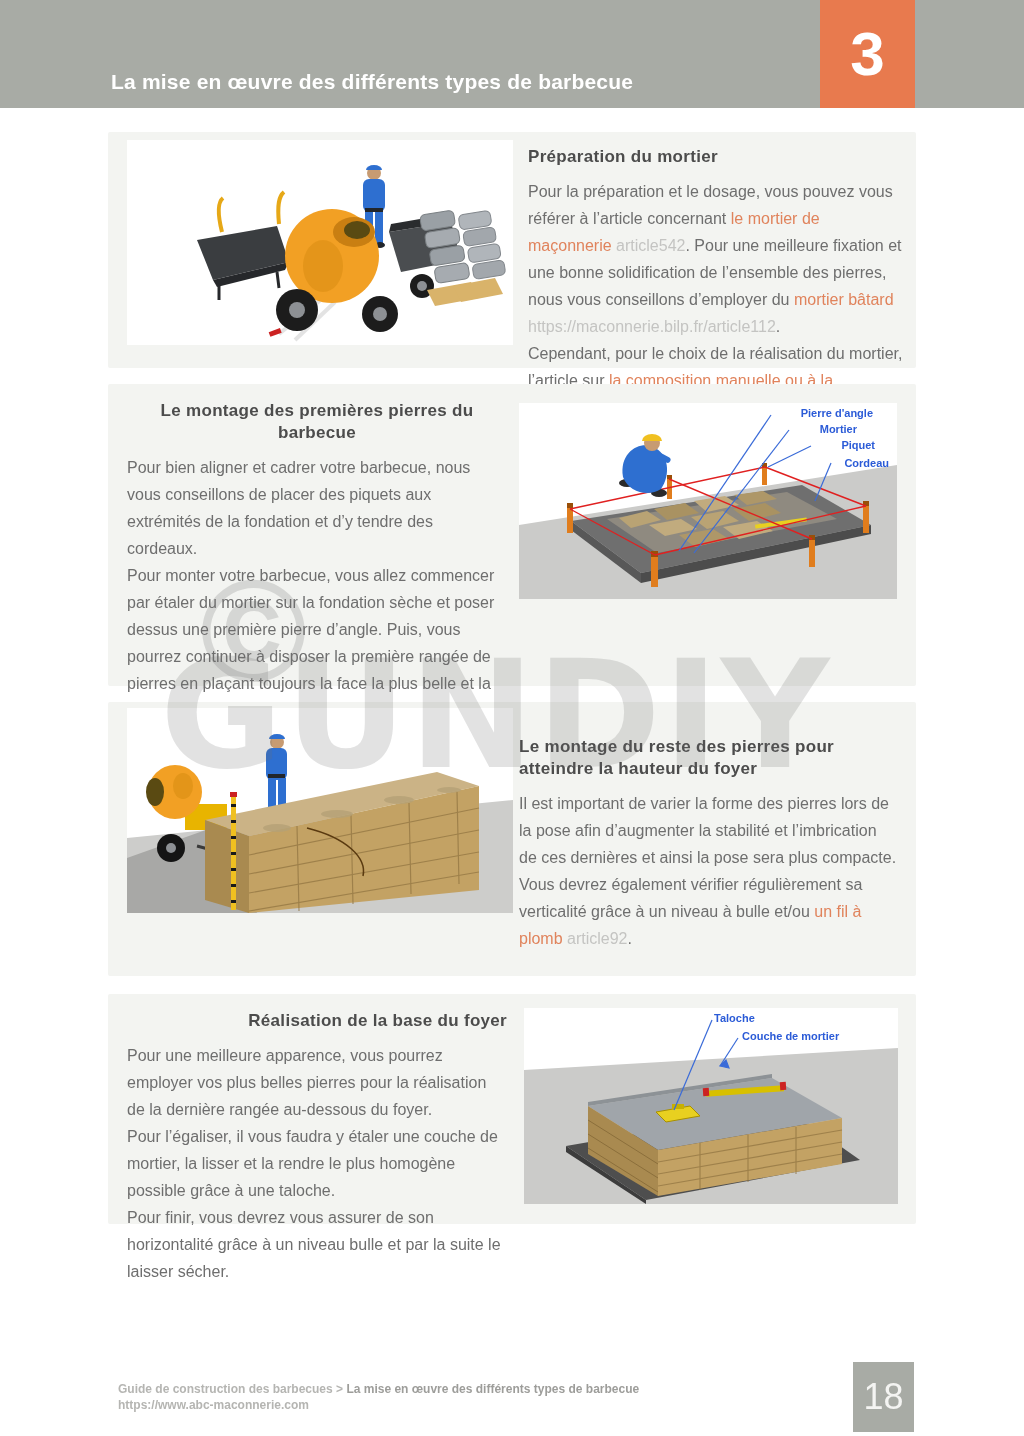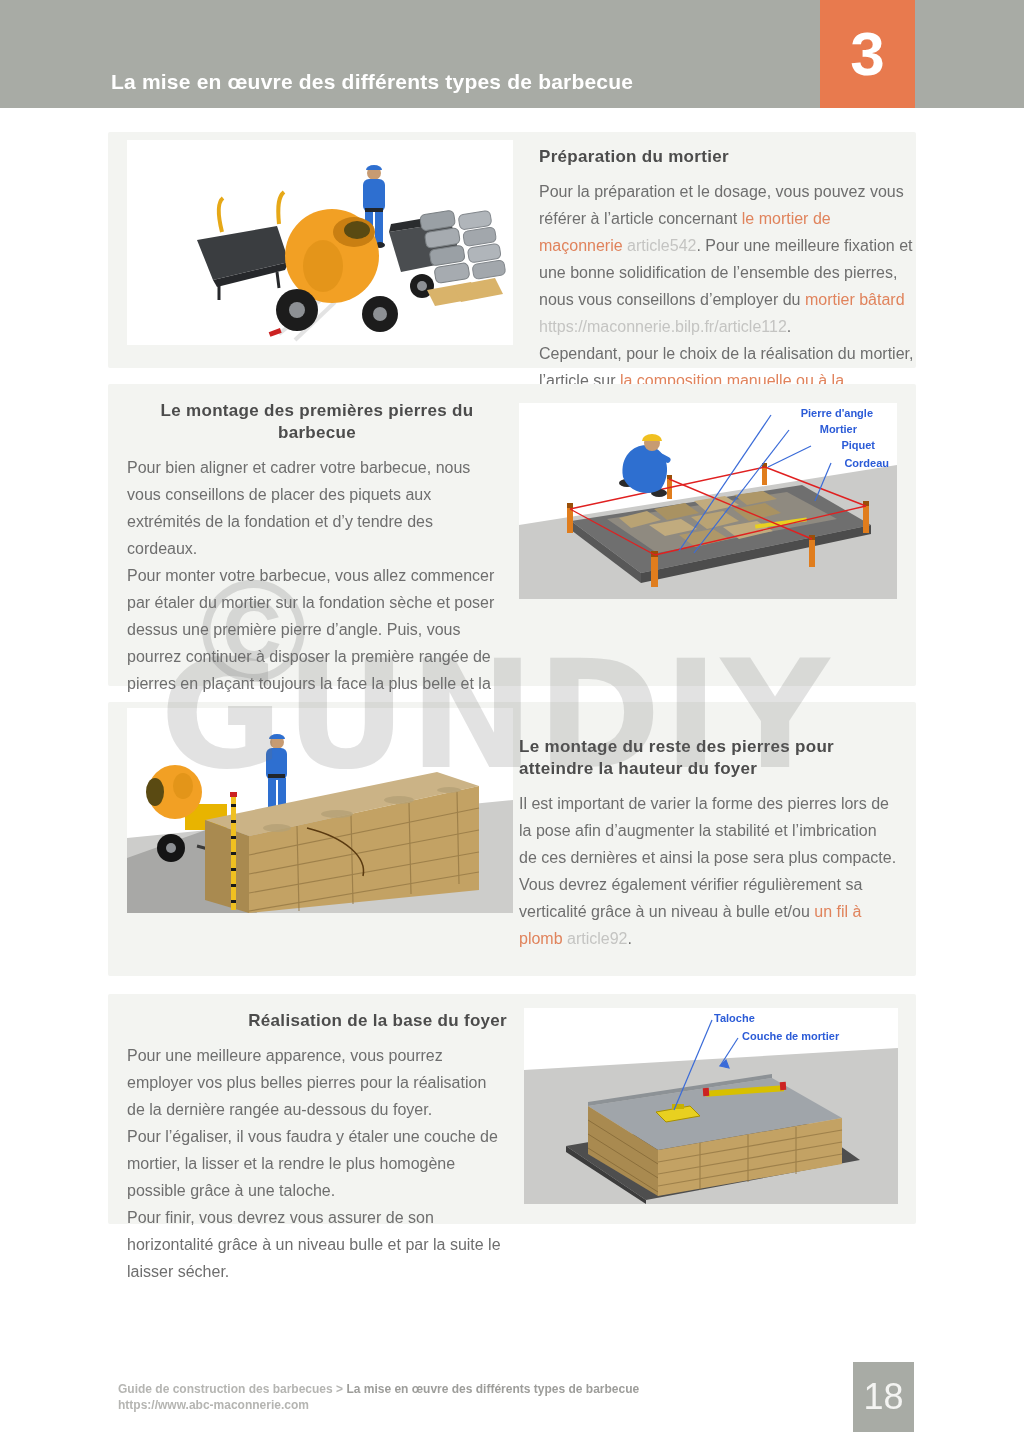--- a/index.html
+++ b/index.html
@@ -19,21 +19,21 @@
   .s3{top:702px;height:274px;}
   .s4{top:994px;height:230px;}
 
   .img-box{position:absolute;background:#86efac;overflow:hidden;}
   .s1 .img-box{left:19px;top:8px;width:386px;height:205px;}
   .s2 .img-box{left:411px;top:19px;width:378px;height:196px;}
   .s3 .img-box{left:19px;top:6px;width:386px;height:205px;}
   .s4 .img-box{left:416px;top:14px;width:374px;height:196px;}
 
   .txt{position:absolute;}
-  .s1 .txt{left:431px;top:14px;width:375px;}
+  .s1 .txt{left:420px;top:14px;width:375px;}
   .s2 .txt{left:19px;top:16px;width:380px;}
   .s3 .txt{left:411px;top:14px;width:378px;margin-top:20px;}
   .s4 .txt{left:19px;top:16px;width:380px;}
 
   h2{margin:0 0 10px 0;font-size:17px;font-weight:bold;color:#4c4c4c;line-height:1.3;letter-spacing:.3px;}
   .s2 h2{text-align:center;}
   .s4 h2{text-align:right;}
   .txt p{margin:0;font-size:16px;line-height:27px;color:#6e6e6e;}
   .run-link{color:#e0835c;}
   .run-ref{color:#c4c4c2;}

